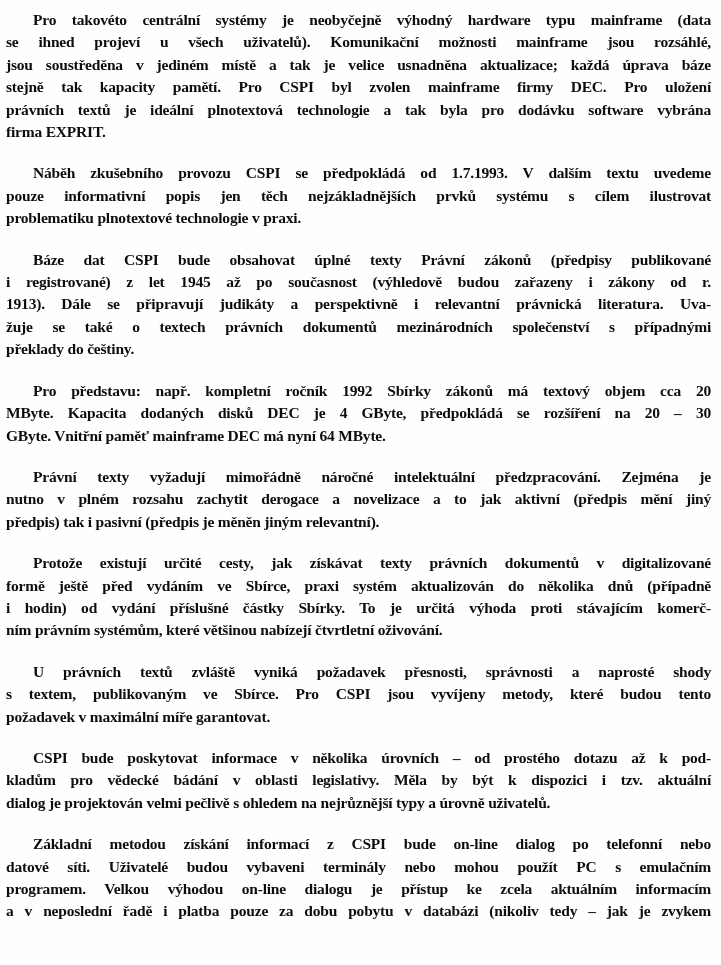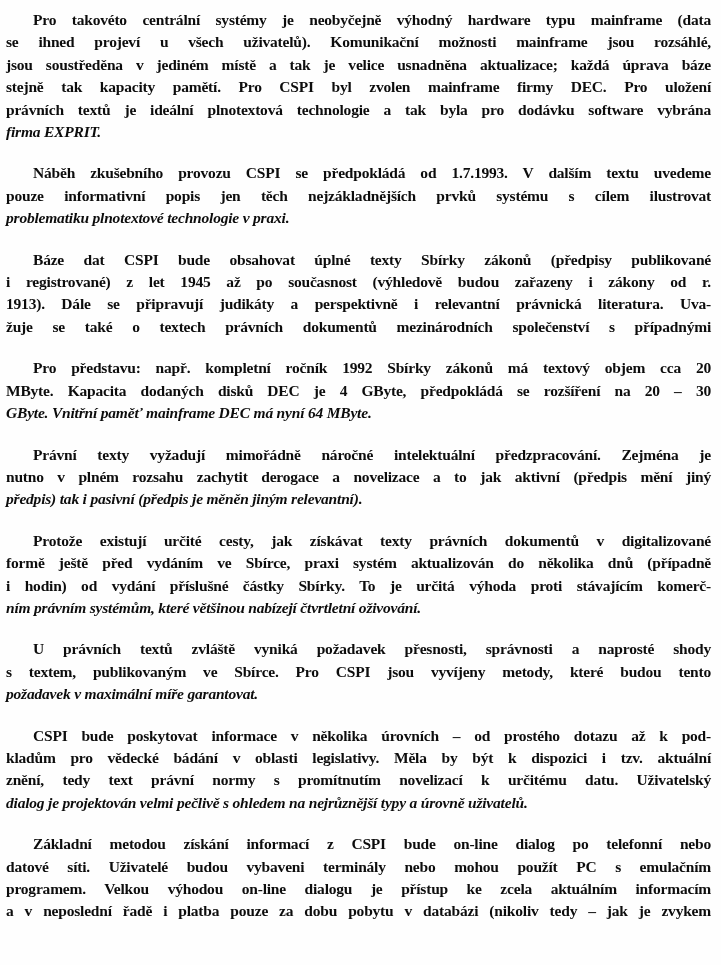--- a/index.html
+++ b/index.html
@@ -19,45 +19,46 @@
     color: #0d0d0d;
     overflow: hidden;
   }
   .para { margin: 0 0 19px 0; }
   .line {
     text-align: justify;
     text-align-last: justify;
     white-space: normal;
   }
   .line.first { padding-left: 27px; }
-  .line.last { text-align-last: left; font-style: italic; }
+  .line.last { text-align-last: left; }
 </style>
 </head>
 <body>
 
 <div class="page">
   <div id="document-body">
       <div class="para">
         <div class="line first">Pro takovéto centrální systémy je neobyčejně výhodný hardware typu mainframe (data</div>
         <div class="line">se ihned projeví u všech uživatelů). Komunikační možnosti mainframe jsou rozsáhlé,</div>
         <div class="line">jsou soustředěna v jediném místě a tak je velice usnadněna aktualizace; každá úprava báze</div>
         <div class="line">stejně tak kapacity pamětí. Pro CSPI byl zvolen mainframe firmy DEC. Pro uložení</div>
         <div class="line">právních textů je ideální plnotextová technologie a tak byla pro dodávku software vybrána</div>
         <div class="line last">firma EXPRIT.</div>
       </div>
       <div class="para">
         <div class="line first">Náběh zkušebního provozu CSPI se předpokládá od 1.7.1993. V dalším textu uvedeme</div>
         <div class="line">pouze informativní popis jen těch nejzákladnějších prvků systému s cílem ilustrovat</div>
         <div class="line last">problematiku plnotextové technologie v praxi.</div>
       </div>
       <div class="para">
-        <div class="line first">Báze dat CSPI bude obsahovat úplné texty Sbírky zákonů (předpisy publikované</div>
+        <div class="line first">Báze dat CSPI bude obsahovat úplné texty Právní zákonů (předpisy publikované</div>
         <div class="line">i registrované) z let 1945 až po současnost (výhledově budou zařazeny i zákony od r.</div>
         <div class="line">1913). Dále se připravují judikáty a perspektivně i relevantní právnická literatura. Uva-</div>
         <div class="line">žuje se také o textech právních dokumentů mezinárodních společenství s případnými</div>
+        <div class="line last">překlady do češtiny.</div>
       </div>
       <div class="para">
         <div class="line first">Pro představu: např. kompletní ročník 1992 Sbírky zákonů má textový objem cca 20</div>
         <div class="line">MByte. Kapacita dodaných disků DEC je 4 GByte, předpokládá se rozšíření na 20 – 30</div>
         <div class="line last">GByte. Vnitřní paměť mainframe DEC má nyní 64 MByte.</div>
       </div>
       <div class="para">
         <div class="line first">Právní texty vyžadují mimořádně náročné intelektuální předzpracování. Zejména je</div>
         <div class="line">nutno v plném rozsahu zachytit derogace a novelizace a to jak aktivní (předpis mění jiný</div>
         <div class="line last">předpis) tak i pasivní (předpis je měněn jiným relevantní).</div>
@@ -69,21 +70,20 @@
         <div class="line last">ním právním systémům, které většinou nabízejí čtvrtletní oživování.</div>
       </div>
       <div class="para">
         <div class="line first">U právních textů zvláště vyniká požadavek přesnosti, správnosti a naprosté shody</div>
         <div class="line">s textem, publikovaným ve Sbírce. Pro CSPI jsou vyvíjeny metody, které budou tento</div>
         <div class="line last">požadavek v maximální míře garantovat.</div>
       </div>
       <div class="para">
         <div class="line first">CSPI bude poskytovat informace v několika úrovních – od prostého dotazu až k pod-</div>
         <div class="line">kladům pro vědecké bádání v oblasti legislativy. Měla by být k dispozici i tzv. aktuální</div>
-        <div class="line">znění, tedy text právní normy s promítnutím novelizací k určitému datu. Uživatelský</div>
         <div class="line last">dialog je projektován velmi pečlivě s ohledem na nejrůznější typy a úrovně uživatelů.</div>
       </div>
       <div class="para">
         <div class="line first">Základní metodou získání informací z CSPI bude on-line dialog po telefonní nebo</div>
         <div class="line">datové síti. Uživatelé budou vybaveni terminály nebo mohou použít PC s emulačním</div>
         <div class="line">programem. Velkou výhodou on-line dialogu je přístup ke zcela aktuálním informacím</div>
         <div class="line">a v neposlední řadě i platba pouze za dobu pobytu v databázi (nikoliv tedy – jak je zvykem</div>
       </div>
     </div>
 </div>

